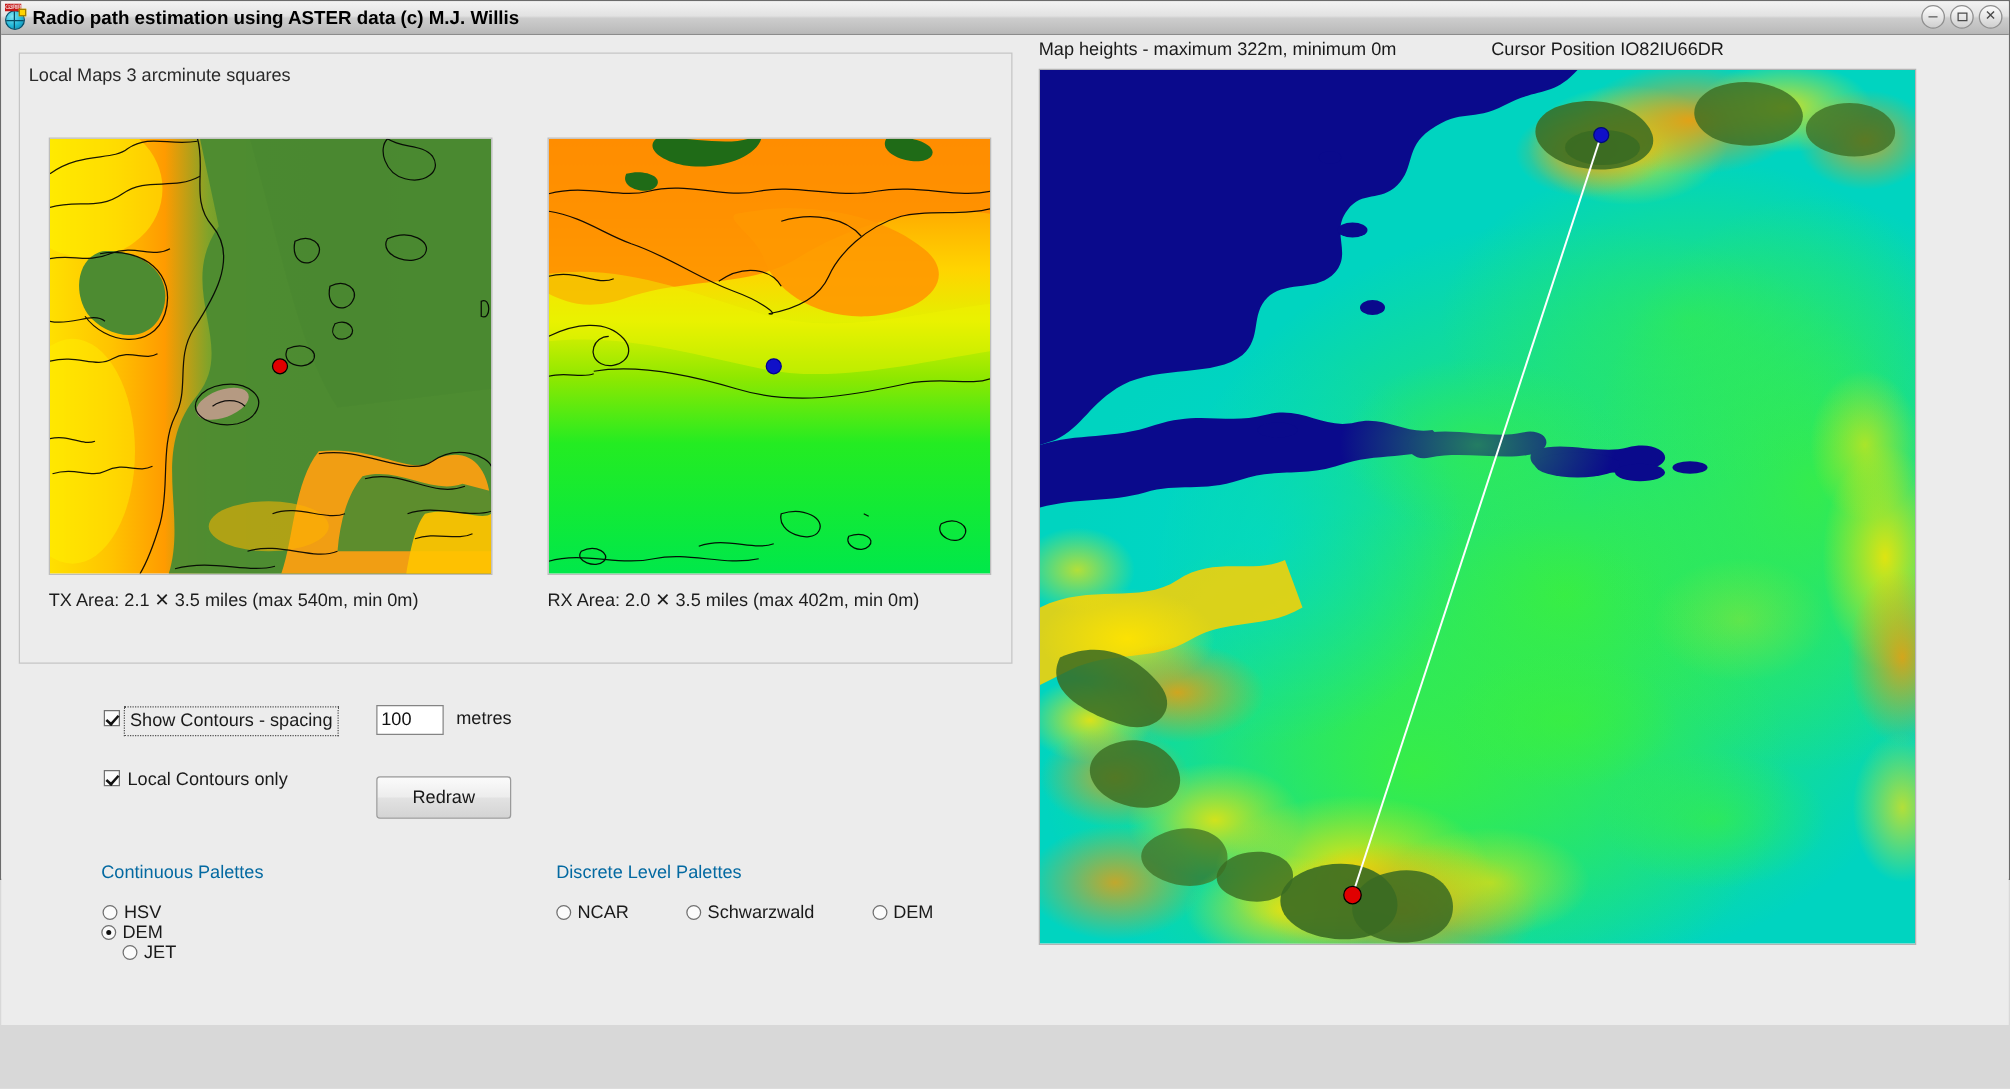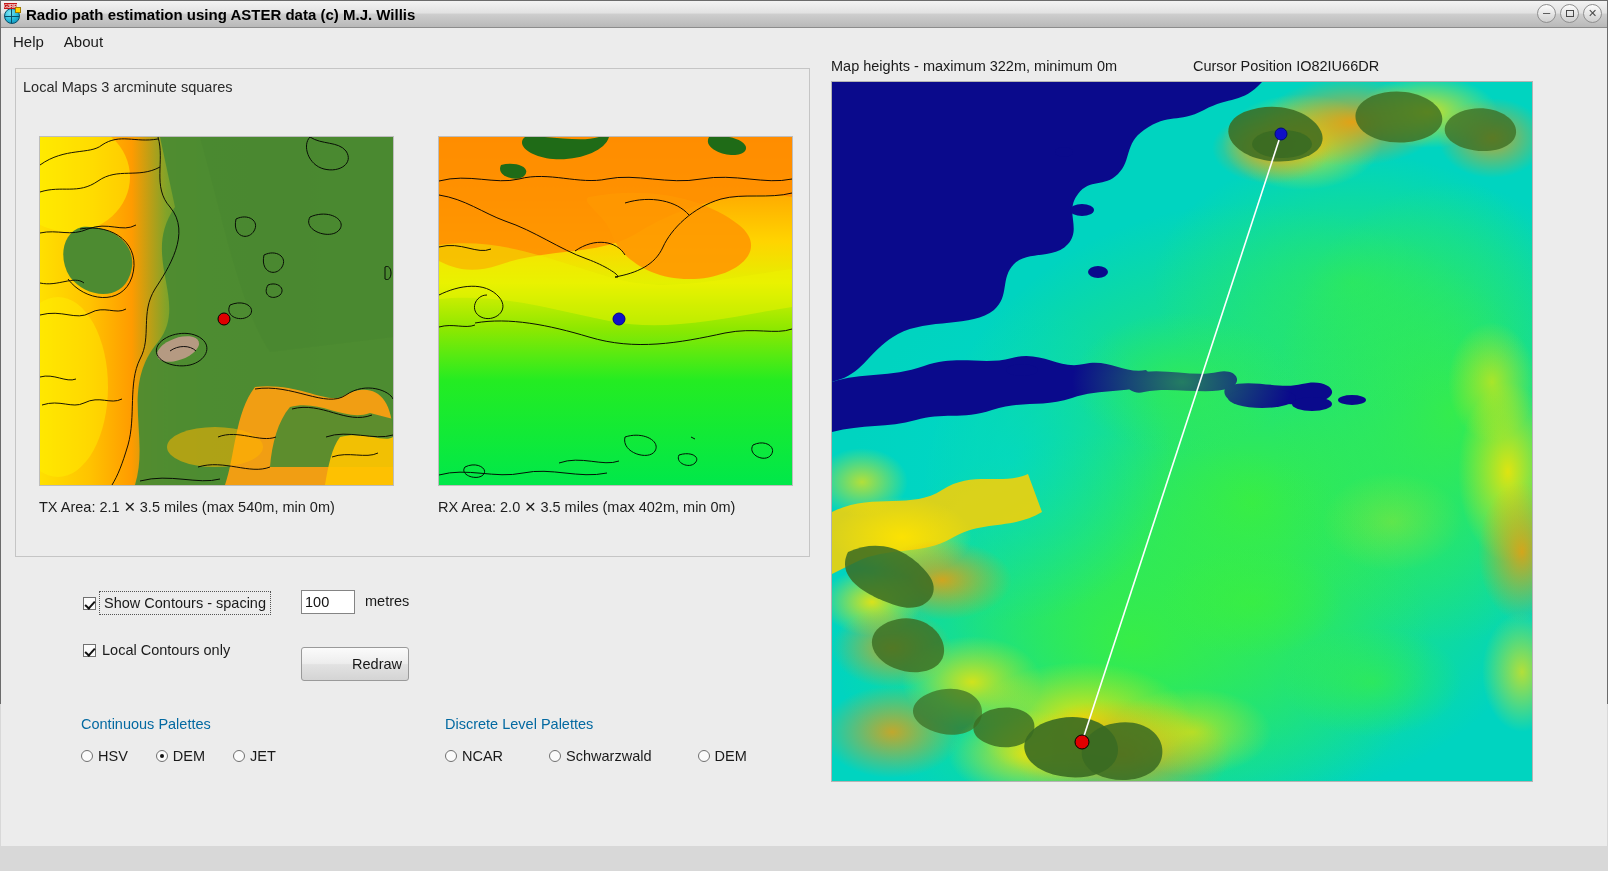--- a/index.html
+++ b/index.html
@@ -144,21 +144,21 @@
   .map-tx{left:38px;}
   .map-rx{left:437px;}
   .map-caption{
     position:absolute;top:445px;font-size:14.5px;color:#1d1d1d;white-space:nowrap;
   }
   .cap-tx{left:38px;}
   .cap-rx{left:437px;}
 
   
   .controls{position:absolute;left:0;top:518px;width:826px;height:220px;}
-  .row{position:absolute;display:flex;align-items:center;}
+  .row{position:absolute;display:flex;}
   .chk-row1{left:82px;top:22px;}
   .chk-row2{left:82px;top:70px;}
   .cbx{
     width:13px;height:13px;
     border:1px solid #707070;
     background:#fbfbfb;
     box-sizing:border-box;
     position:relative;
     margin-right:6px;
     cursor:pointer;
@@ -186,29 +186,28 @@
   .redraw{
     position:absolute;left:300px;top:75px;
     width:108px;height:34px;
     background:linear-gradient(to bottom,#fbfbfb 0%,#ededed 48%,#e2e2e2 52%,#d4d4d4 100%);
     border:1px solid #9a9a9a;
     border-radius:3px;
     font-family:"Liberation Sans",sans-serif;
     font-size:14.5px;color:#171717;
     cursor:pointer;
     box-sizing:border-box;
-    text-align:right;
   }
 
   .pal-head{position:absolute;font-size:14.5px;color:#0369a1;top:144px;}
   .pal-head.left{left:80px;}
   .pal-head.right{left:444px;}
 
   .radio-group{position:absolute;top:176px;display:flex;align-items:center;}
-  .radio-group.left{left:80px;}
+  .radio-group.left{left:80px;flex-direction:column;}
   .radio-group.right{left:444px;}
   .radio-item{display:flex;align-items:center;cursor:pointer;}
   .rbx{
     width:12px;height:12px;border-radius:50%;
     border:1px solid #707070;background:#fbfbfb;
     margin-right:5px;position:relative;flex:0 0 auto;box-sizing:border-box;
   }
   .rbx.checked:after{
     content:"";position:absolute;left:3px;top:3px;width:4px;height:4px;border-radius:50%;background:#111;
   }
@@ -247,24 +246,20 @@
           <span>
             <i class="mx"></i>
           </span>
         </div>
       <div class="win-btn">
           <span>✕</span>
         </div>
     </div>
   </div>
 
-  <div class="menubar">
-    <div class="menu-item">Help</div>
-    <div class="menu-item">About</div>
-  </div>
 
 
   <div class="content">
 
     <div class="left-panel">
 
       <div class="group-box"></div>
       <div class="group-title">Local Maps 3 arcminute squares</div>
 
       <div class="map-box map-tx">

